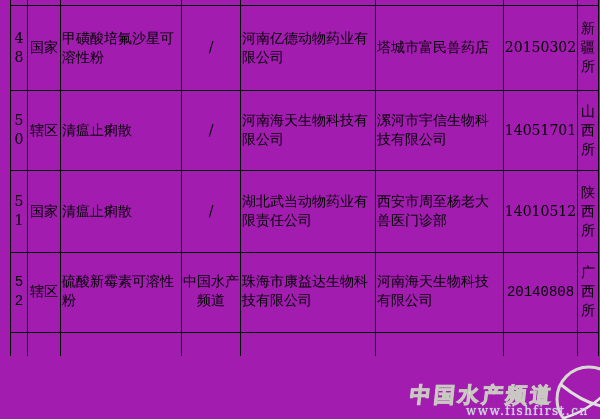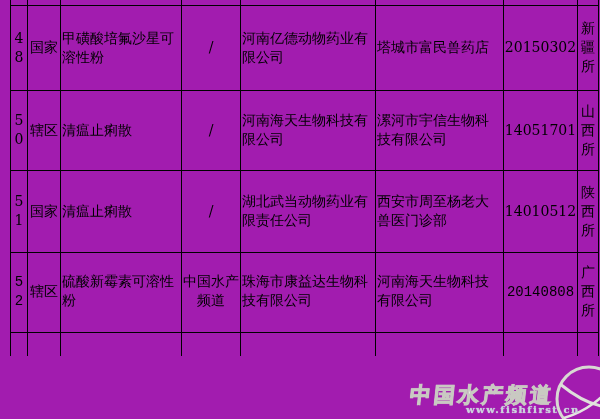--- a/index.html
+++ b/index.html
@@ -63,22 +63,22 @@
     transform: skewX(-6deg);
     color: #f3f3ee;
     -webkit-text-stroke: 1px #c9c9c2;
     text-shadow: 0 0 1px #cfcfc8;
     white-space: nowrap;
   }
   .wm-url {
     position: absolute;
     left: 58px;
     top: 26px;
-    font-size: 10px;
-    font-weight: bold;
+    font-size: 12px;
+    font-weight: normal;
     letter-spacing: 1.5px;
     color: #c9d2dc;
     text-shadow: 0 0 1px #dfe5ea;
     white-space: nowrap;
   }
   .wm-globe {
     position: absolute;
     left: 146px;
     top: -14px;
   }

